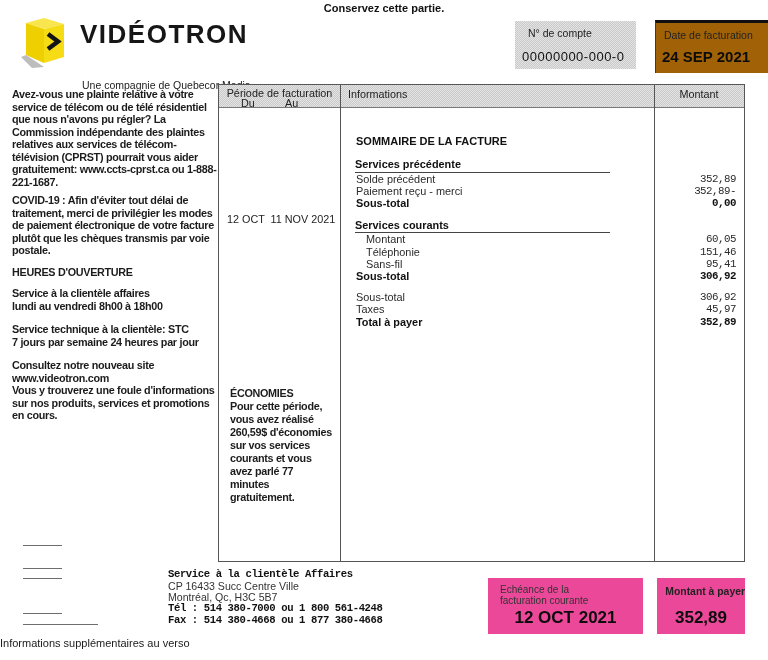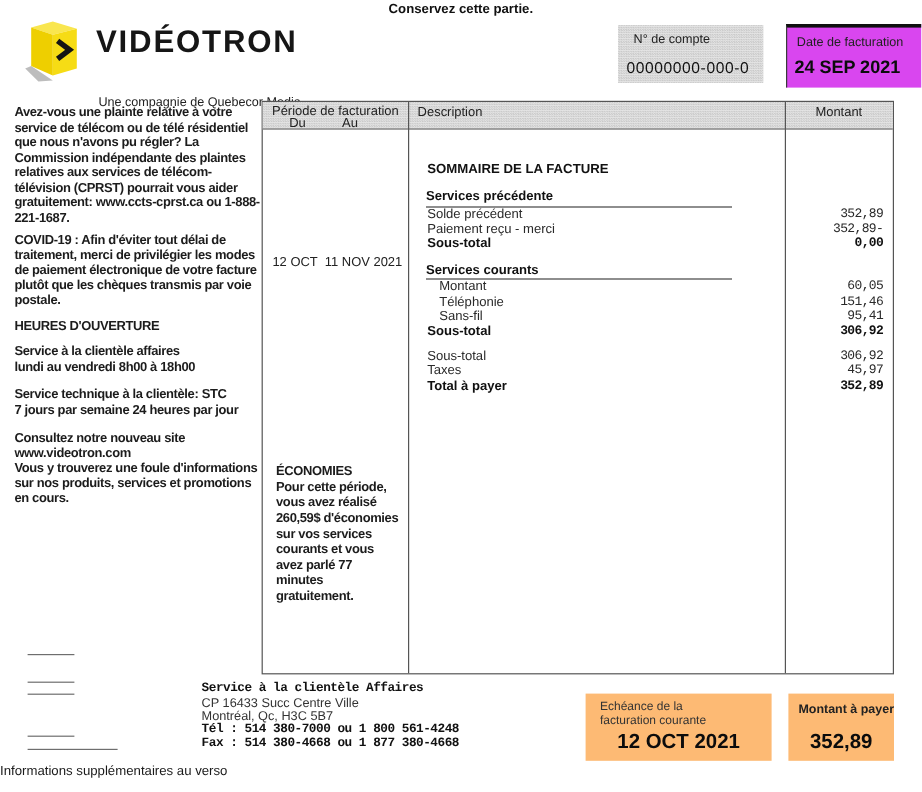--- a/index.html
+++ b/index.html
@@ -13,21 +13,21 @@
              font-weight:bold;font-size:11px;color:#111;}
   .logo{position:absolute;left:20px;top:13px;width:240px;height:64px;}
   .logo svg{position:absolute;left:0;top:2px;}
   .logo-name{position:absolute;left:60px;top:6px;font-size:26px;font-weight:bold;
              letter-spacing:1.5px;color:#161616;}
   .logo-tag{position:absolute;left:62px;top:34px;font-size:10.5px;color:#222;margin-top:32px;}
   .account-box{position:absolute;left:515px;top:21px;width:121px;height:48px;}
   .account-label{position:absolute;left:13px;top:6px;font-size:10.5px;color:#222;}
   .account-value{position:absolute;left:7px;top:28px;font-size:13px;color:#111;letter-spacing:.5px;}
   .date-box{position:absolute;left:655px;top:20px;width:112px;height:50px;
-            border-top:3px solid #101010;border-left:1px solid #3a3a3a;background:#d946ef;}
+            border-top:3px solid #101010;border-left:1px solid #3a3a3a;background:#a16207;}
   .date-label{position:absolute;left:8px;top:6px;font-size:10.5px;color:#222;}
   .date-value{position:absolute;left:6px;top:25px;font-size:15px;font-weight:bold;color:#0c0c0c;}
   
   .sidebar{position:absolute;left:12px;top:88px;width:207px;font-size:10.8px;
            line-height:12.5px;font-weight:bold;color:#1c1c1c;letter-spacing:-.3px;}
   .sidebar p{margin:0;white-space:pre-line;}
   .sb1{margin-bottom:6px!important;} .sb2{margin-bottom:9px!important;}
   .sb3{margin-bottom:9px!important;} .sb4{margin-bottom:11px!important;}
   .sb5{margin-bottom:11px!important;}
   
@@ -61,21 +61,21 @@
   .scan-mark{position:absolute;height:1px;background:#6e6e6e;}
   .m1{left:23px;top:545px;width:39px;} .m2{left:23px;top:568px;width:39px;}
   .m3{left:23px;top:578px;width:39px;} .m4{left:23px;top:613px;width:39px;}
   .m5{left:23px;top:624px;width:75px;}
   .contact{position:absolute;left:168px;top:569px;width:300px;font-size:11px;}
   .contact .c-title,.contact .c-tel,.contact .c-fax{
       font-family:"Liberation Mono","DejaVu Sans Mono",monospace;
       font-weight:bold;font-size:10.6px;letter-spacing:-.4px;color:#111;line-height:11.6px;}
   .contact .c-addr{font-size:10.6px;color:#333;line-height:11.2px;}
   .due-box{position:absolute;left:488px;top:578px;width:155px;height:56px;}
-  .peach{background:#fdba74;}
+  .peach{background:#ec4899;}
   .due-label{position:absolute;left:12px;top:6px;width:120px;font-size:10px;
              line-height:11px;color:#333;white-space:pre-line;}
   .due-value{position:absolute;left:0;top:30px;width:155px;text-align:center;
              font-size:17px;font-weight:bold;color:#0c0c0c;}
   .amtdue-box{position:absolute;left:657px;top:578px;width:88px;height:56px;}
   .amtdue-label{position:absolute;left:0;top:8px;width:88px;text-align:right;
                 font-size:10.4px;font-weight:bold;color:#222;}
   .amtdue-value{position:absolute;left:0;top:30px;width:88px;text-align:center;
                 font-size:17px;font-weight:bold;color:#0c0c0c;}
   .verso-note{position:absolute;left:0;top:637px;width:768px;text-align:left;
@@ -121,21 +121,21 @@
     <p>Consultez notre nouveau site
 www.videotron.com
 Vous y trouverez une foule d'informations sur nos produits, services et promotions en cours.</p>
   </div>
 
   <div class="bill-table">
     <div class="thead dither">
       <div class="th-period">Période de facturation</div>
       <div class="th-du">Du</div>
       <div class="th-au">Au</div>
-      <div class="th-desc">Description</div>
+      <div class="th-desc">Informations</div>
       <div class="th-amt">Montant</div>
     </div>
     <div class="vline v1"></div>
     <div class="vline v2"></div>
 
     <div class="period-value">12 OCT  11 NOV 2021</div>
 
     <div class="rows">
       <div class="row title">
         <div class="lbl">SOMMAIRE DE LA FACTURE</div>

